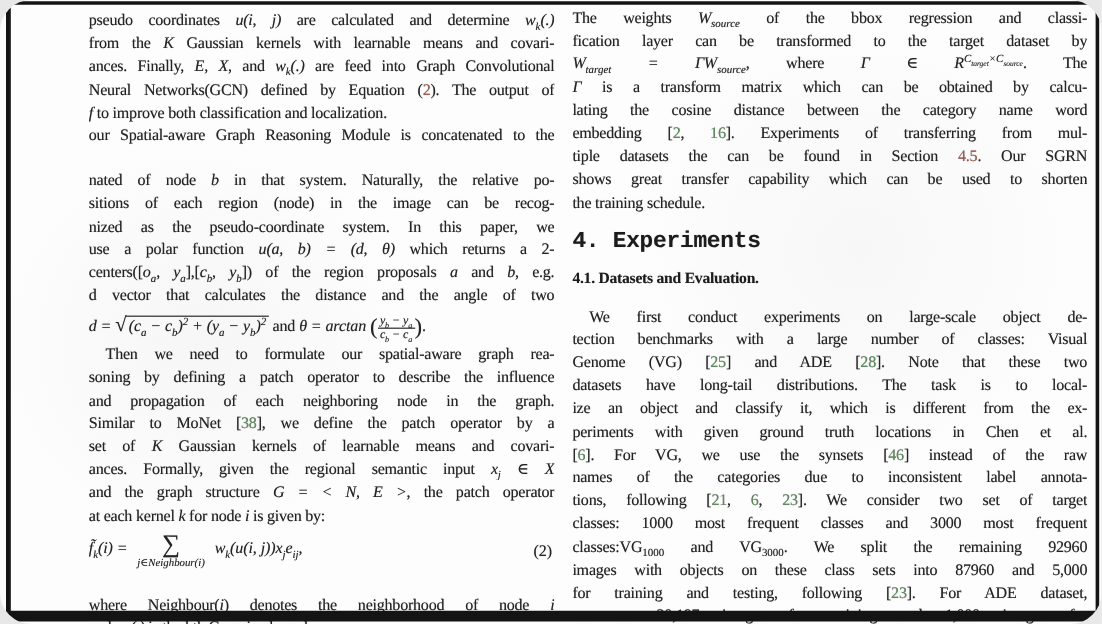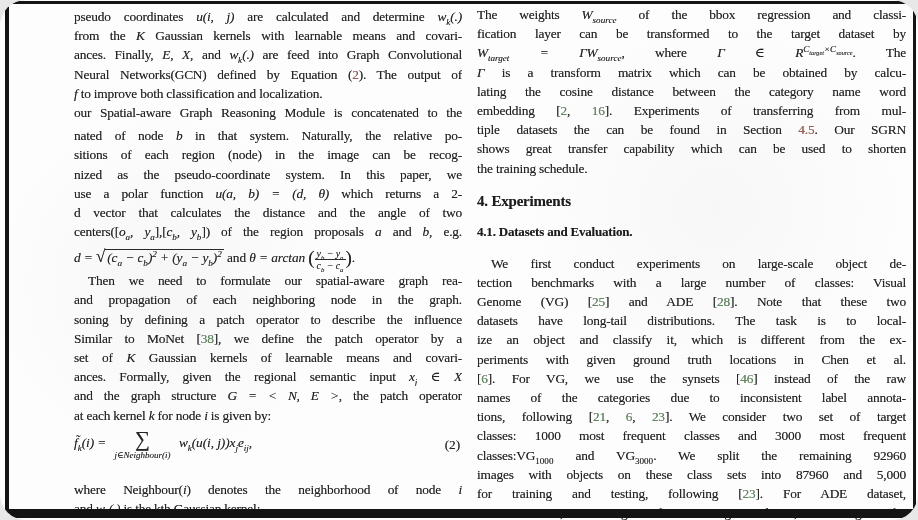--- a/index.html
+++ b/index.html
@@ -22,29 +22,29 @@
   .col-left{left:74px;top:7px;width:388px;}
   .col-right{left:477px;top:5px;width:429px;}
   .pline{
     font-size:13.4px;line-height:19.2px;height:19.2px;overflow:hidden;
     letter-spacing:-0.2px;
     text-align:justify;text-align-last:justify;
     text-shadow:0 0 0.6px rgba(45,45,45,0.55);
   }
   .pline.last{text-align-last:left;}
   .pline.indent{text-indent:14px;}
-  .para.gap{margin-top:4px;}
+  .para.gap{margin-top:18px;}
   .para.p4{margin-top:11px;}
   span.math{font-style:italic;}
   span.cite{color:var(--cite,#5f8a5f);}
   span.secref{color:var(--secref,#a05a50);}
   sub,sup{font-size:68%;line-height:0;letter-spacing:0;}
   h2.sec{
-    font-size:15px;font-weight:bold;margin:13px 0 0 0;line-height:21px;
-    color:#1c1c1c;letter-spacing:-0.2px;text-shadow:0 0 0.6px rgba(45,45,45,0.5);
+    font-size:19px;font-weight:bold;margin:13px 0 0 0;line-height:21px;
+    color:#1c1c1c;letter-spacing:-0.2px;text-shadow:0 0 0.6px rgba(45,45,45,0.5);font-family:Liberation Mono, monospace;
   }
   h3.subsec{
     font-size:13px;font-weight:bold;margin:11px 0 0 0;line-height:18px;
     color:#1c1c1c;letter-spacing:-0.2px;text-shadow:0 0 0.6px rgba(45,45,45,0.5);
   }
   .para.after-head{margin-top:13px;}
   .eq{position:relative;font-size:13.4px;letter-spacing:-0.1px;
       text-shadow:0 0 0.6px rgba(45,45,45,0.5);}
   .eq1{margin-top:2px;height:28px;line-height:28px;white-space:nowrap;}
   .eq1 .mvar{font-style:italic;}
@@ -77,34 +77,34 @@
         <div class="pline"><span>ances. Finally, </span><span class="math">E, X</span><span>, and </span><span class="math">w<sub>k</sub>(.)</span><span> are feed into Graph Convolutional</span></div>
         <div class="pline"><span>Neural Networks(GCN) defined by Equation (</span><span class="secref">2</span><span>). The output of</span></div>
         <div class="pline last"><span class="math">f</span><span> to improve both classification and localization.</span></div>
         <div class="pline"><span>our Spatial-aware Graph Reasoning Module is concatenated to the</span></div>
       </div>
     <div class="para gap">
         <div class="pline"><span>nated of node </span><span class="math">b</span><span> in that system. Naturally, the relative po-</span></div>
         <div class="pline"><span>sitions of each region (node) in the image can be recog-</span></div>
         <div class="pline"><span>nized as the pseudo-coordinate system. In this paper, we</span></div>
         <div class="pline"><span>use a polar function </span><span class="math">u(a, b) = (d, θ)</span><span> which returns a 2-</span></div>
+        <div class="pline"><span>centers([</span><span class="math">o<sub>a</sub>, y<sub>a</sub></span><span>],[</span><span class="math">c<sub>b</sub>, y<sub>b</sub></span><span>]) of the region proposals </span><span class="math">a</span><span> and </span><span class="math">b</span><span>, e.g.</span></div>
         <div class="pline"><span>d vector that calculates the distance and the angle of two</span></div>
-        <div class="pline"><span>centers([</span><span class="math">o<sub>a</sub>, y<sub>a</sub></span><span>],[</span><span class="math">c<sub>b</sub>, y<sub>b</sub></span><span>]) of the region proposals </span><span class="math">a</span><span> and </span><span class="math">b</span><span>, e.g.</span></div>
       </div>
 
     <div class="eq eq1">
       <span class="mvar">d =</span>
       <span class="sqrt"><span class="radsign">√</span><span class="radicand">(c<sub>a</sub> − c<sub>b</sub>)<sup>2</sup> + (y<sub>a</sub> − y<sub>b</sub>)<sup>2</sup></span></span><span> and </span><span class="mvar">θ = arctan</span>
       <span class="bigp">(</span><span class="frac"><span class="num">y<sub>b</sub> − y<sub>a</sub></span><span class="den">c<sub>b</sub> − c<sub>a</sub></span></span><span class="bigp">)</span><span>.</span>
     </div>
 
     <div class="para">
         <div class="pline indent"><span>Then we need to formulate our spatial-aware graph rea-</span></div>
+        <div class="pline"><span>soning by defining a patch operator to describe the influence</span></div>
         <div class="pline"><span>and propagation of each neighboring node in the graph.</span></div>
-        <div class="pline"><span>soning by defining a patch operator to describe the influence</span></div>
         <div class="pline"><span>Similar to MoNet [</span><span class="cite">38</span><span>], we define the patch operator by a</span></div>
         <div class="pline"><span>set of </span><span class="math">K</span><span> Gaussian kernels of learnable means and covari-</span></div>
         <div class="pline"><span>ances. Formally, given the regional semantic input </span><span class="math">x<sub>j</sub> ∈ X</span></div>
         <div class="pline"><span>and the graph structure </span><span class="math">G = &lt; N, E &gt;</span><span>, the patch operator</span></div>
         <div class="pline last"><span>at each kernel </span><span class="math">k</span><span> for node </span><span class="math">i</span><span> is given by:</span></div>
       </div>
 
     <div class="eq eq2">
       <span class="mvar">f̃<sub>k</sub>(i) =</span>
       <span class="bigop">

